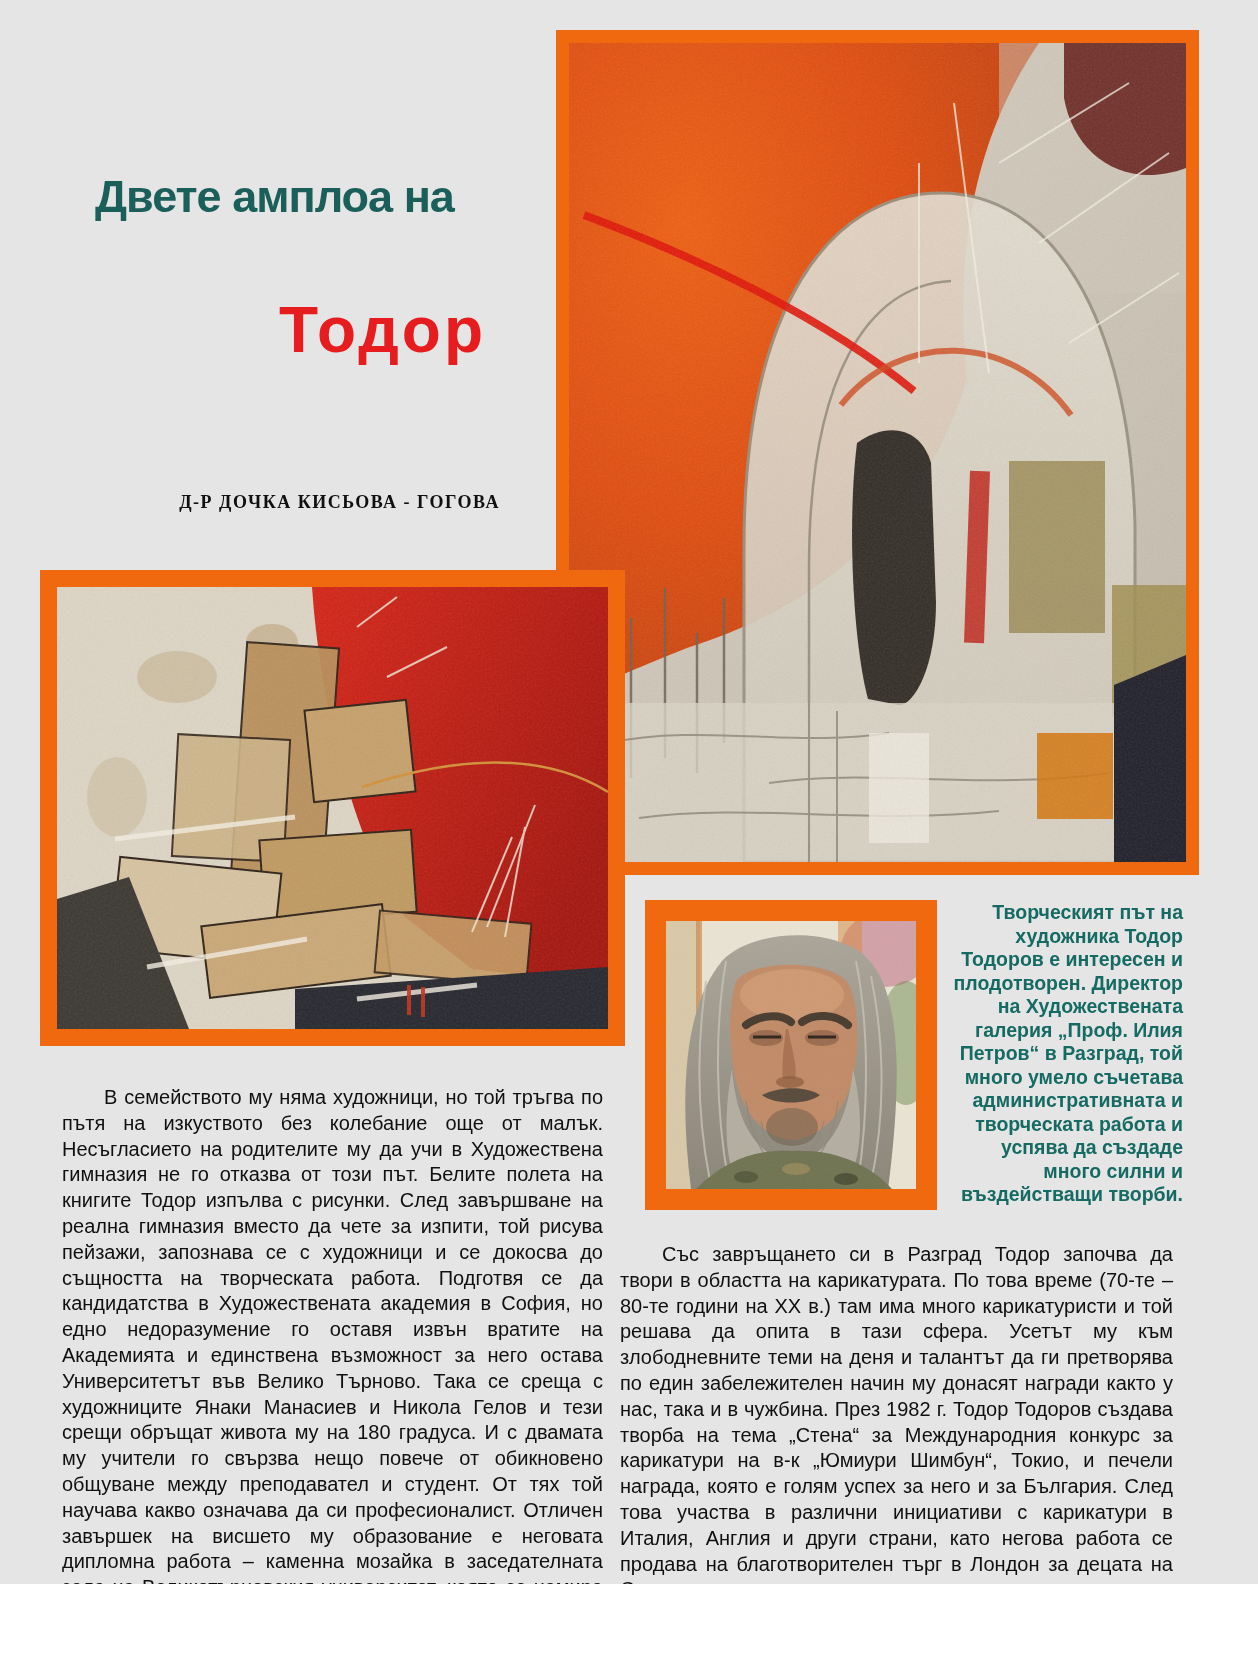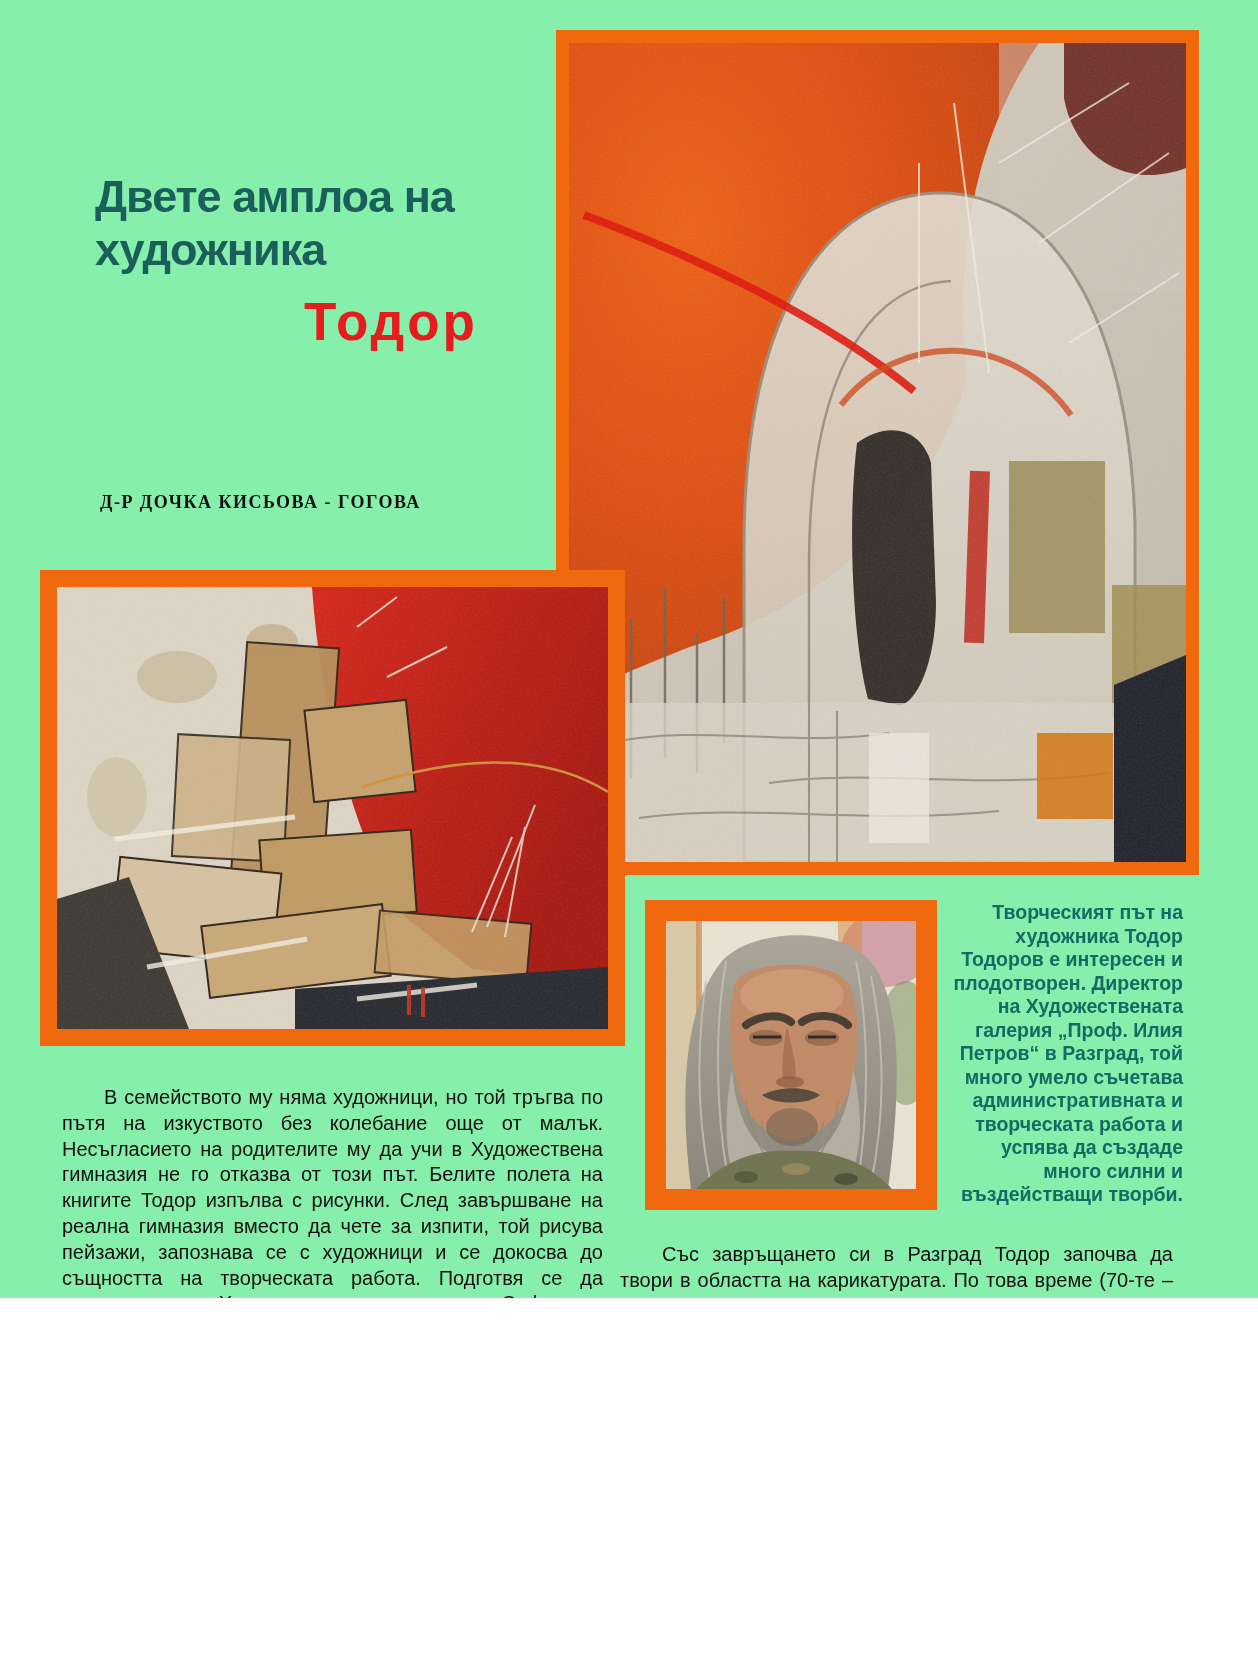--- a/index.html
+++ b/index.html
@@ -1,34 +1,34 @@
 <!DOCTYPE html>
 <html lang="bg"><head>
 <meta charset="utf-8">
 <style>
   html,body{margin:0;padding:0;background:#ffffff;}
   .page{
-    position:relative;width:1258px;height:1298px;background:#86efac;overflow:hidden;
+    position:relative;width:1258px;height:1584px;background:#e5e5e5;overflow:hidden;
     font-family:"Liberation Sans",sans-serif;
   }
   
   .page-title{
     position:absolute;left:95px;top:170px;margin:0;
     color:#1a5f5a;font-weight:700;font-size:45px;line-height:53px;letter-spacing:-1px;
   }
   .page-title span{display:block;}
   .artist-name{
-    position:absolute;left:88px;top:283px;width:390px;margin:0;text-align:right;
-    color:#e61c1e;font-weight:700;font-size:53px;line-height:78px;letter-spacing:3px;
+    position:absolute;left:88px;top:283px;width:390px;margin:8px;text-align:right;
+    color:#e61c1e;font-weight:700;font-size:64px;line-height:78px;letter-spacing:3px;
   }
   .artist-name span{display:block;}
   .author{
     position:absolute;left:100px;top:492px;width:400px;
     font-family:"Liberation Serif",serif;font-weight:700;font-size:18px;
-    letter-spacing:1.5px;color:#101010;white-space:nowrap;
+    letter-spacing:1.5px;color:#101010;white-space:nowrap;text-align:right;
   }
   
   .framed{position:absolute;background:#f0690f;box-sizing:border-box;margin:0;}
   .framed svg{width:100%;height:100%;display:block;}
   .painting-top{left:556px;top:30px;width:643px;height:845px;padding:13px;}
   .painting-left{left:40px;top:570px;width:585px;height:476px;padding:17px;}
   .portrait{left:645px;top:900px;width:292px;height:310px;padding:21px;}
   
   .sidebar-note{
     position:absolute;left:953px;top:901px;width:230px;
@@ -43,21 +43,20 @@
   .para-left{left:62px;top:1085px;width:541px;}
   .para-right{left:620px;top:1242px;width:553px;}
 </style>
 </head>
 <body>
 
 <div class="page">
 
   <h1 class="page-title">
     <span>Двете амплоа на</span>
-    <span>художника</span>
   </h1>
 
   <h2 class="artist-name">
     <span>Тодор</span>
   </h2>
 
   <div class="author">Д-Р ДОЧКА КИСЬОВА - ГОГОВА</div>
 
   <figure class="framed painting-top">
     <svg viewBox="0 0 617 819" preserveAspectRatio="none" aria-hidden="true">

